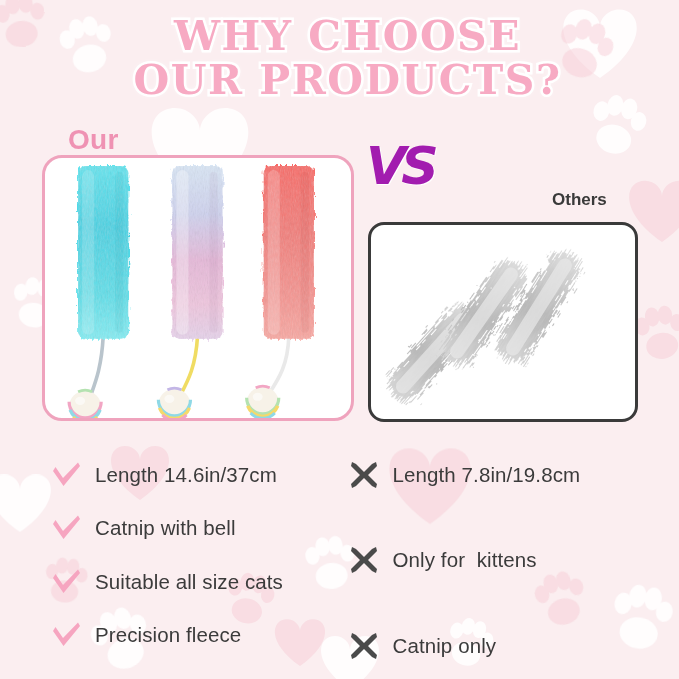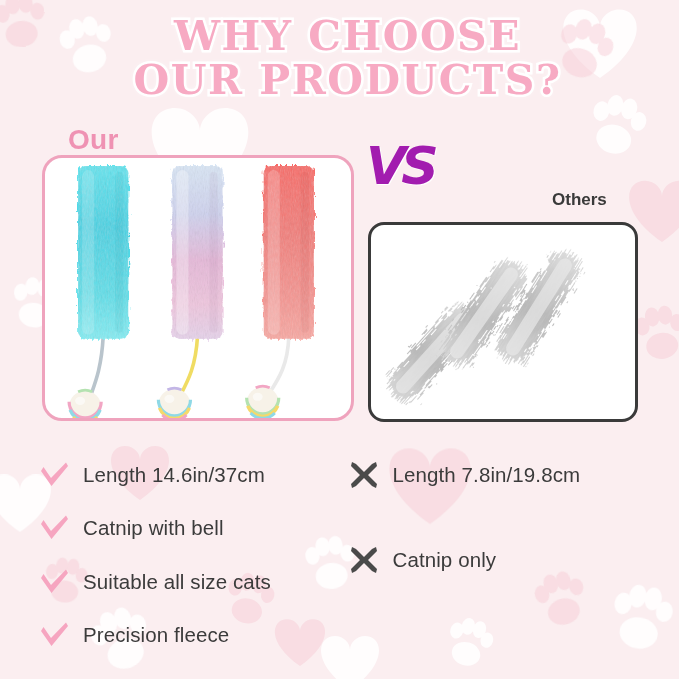--- a/index.html
+++ b/index.html
@@ -66,21 +66,21 @@
     text-shadow:1px 1px 0 #ffffff;
   }
 
   
   .features {
     position:absolute; left:0; top:448px; width:679px; height:215px;
     z-index:3;
     display:grid; grid-template-columns:1fr 1fr;
   }
   .col { display:flex; flex-direction:column; }
-  .col-pros { padding-left:38px;text-align:right; }
+  .col-pros { padding-left:50px;text-align:right; }
   .col-cons { padding-left:8px;gap:32px; }
   .frow {
     height:53.5px; display:flex; align-items:center; gap:13px;
   }
   .mark { width:32px; height:32px; flex:none; }
   .mark svg { display:block; width:100%; height:100%; }
   .ftext {
     font-size:20.5px; color:#3b3b3b; letter-spacing:.1px;
     white-space:pre; line-height:1;
   }
@@ -336,17 +336,25 @@
           </svg>
       </span>
       <span class="ftext">Length 7.8in/19.8cm</span>
     </div>
     <div class="frow">
       <span class="mark">
         <svg viewBox="0 0 32 32">
             <path d="M4 3 L8 5 L16 13 L24 5 L28 3 L29 7 L20 16 L29 25 L28 29 L24 27 L16 19 L8 27 L4 29 L3 25 L12 16 L3 7 Z" fill="#4a4a4a"></path>
           </svg>
       </span>
+      <span class="ftext">Only for  kittens</span>
+    </div>
+    <div class="frow">
+      <span class="mark">
+        <svg viewBox="0 0 32 32">
+            <path d="M4 3 L8 5 L16 13 L24 5 L28 3 L29 7 L20 16 L29 25 L28 29 L24 27 L16 19 L8 27 L4 29 L3 25 L12 16 L3 7 Z" fill="#4a4a4a"></path>
+          </svg>
+      </span>
       <span class="ftext">Catnip only</span>
     </div>
   </div>
 
 </div>
 
 </body></html>

